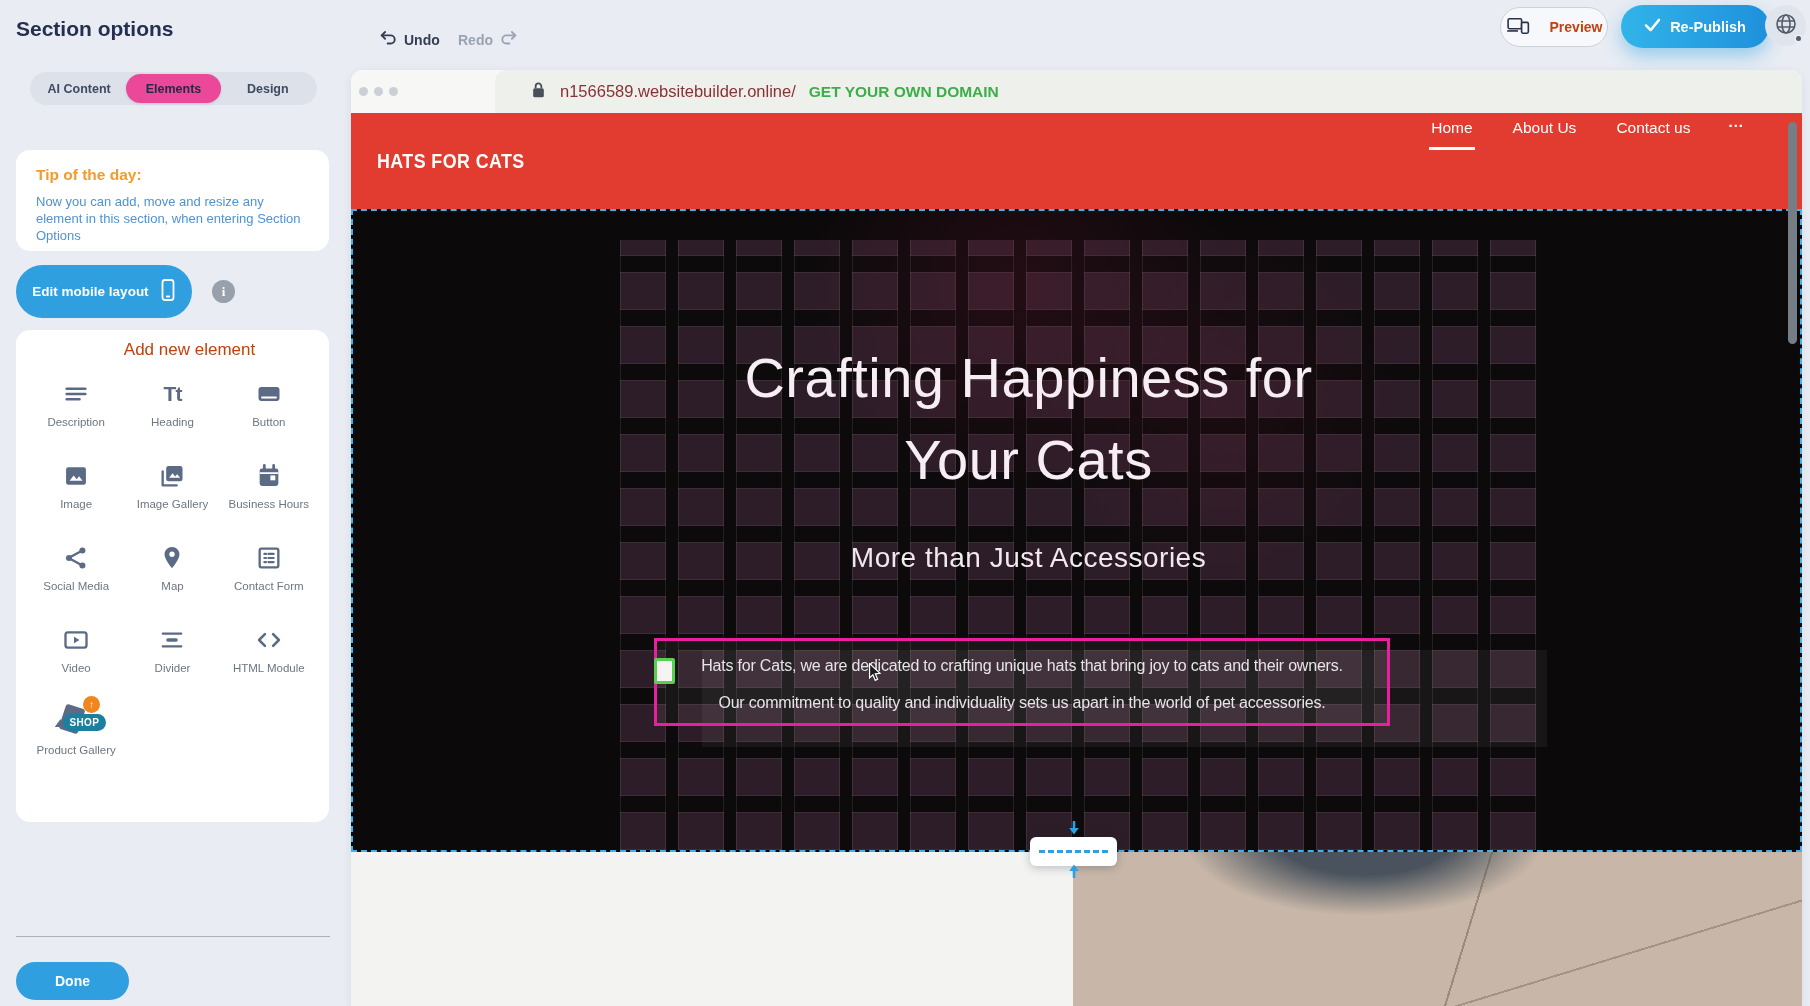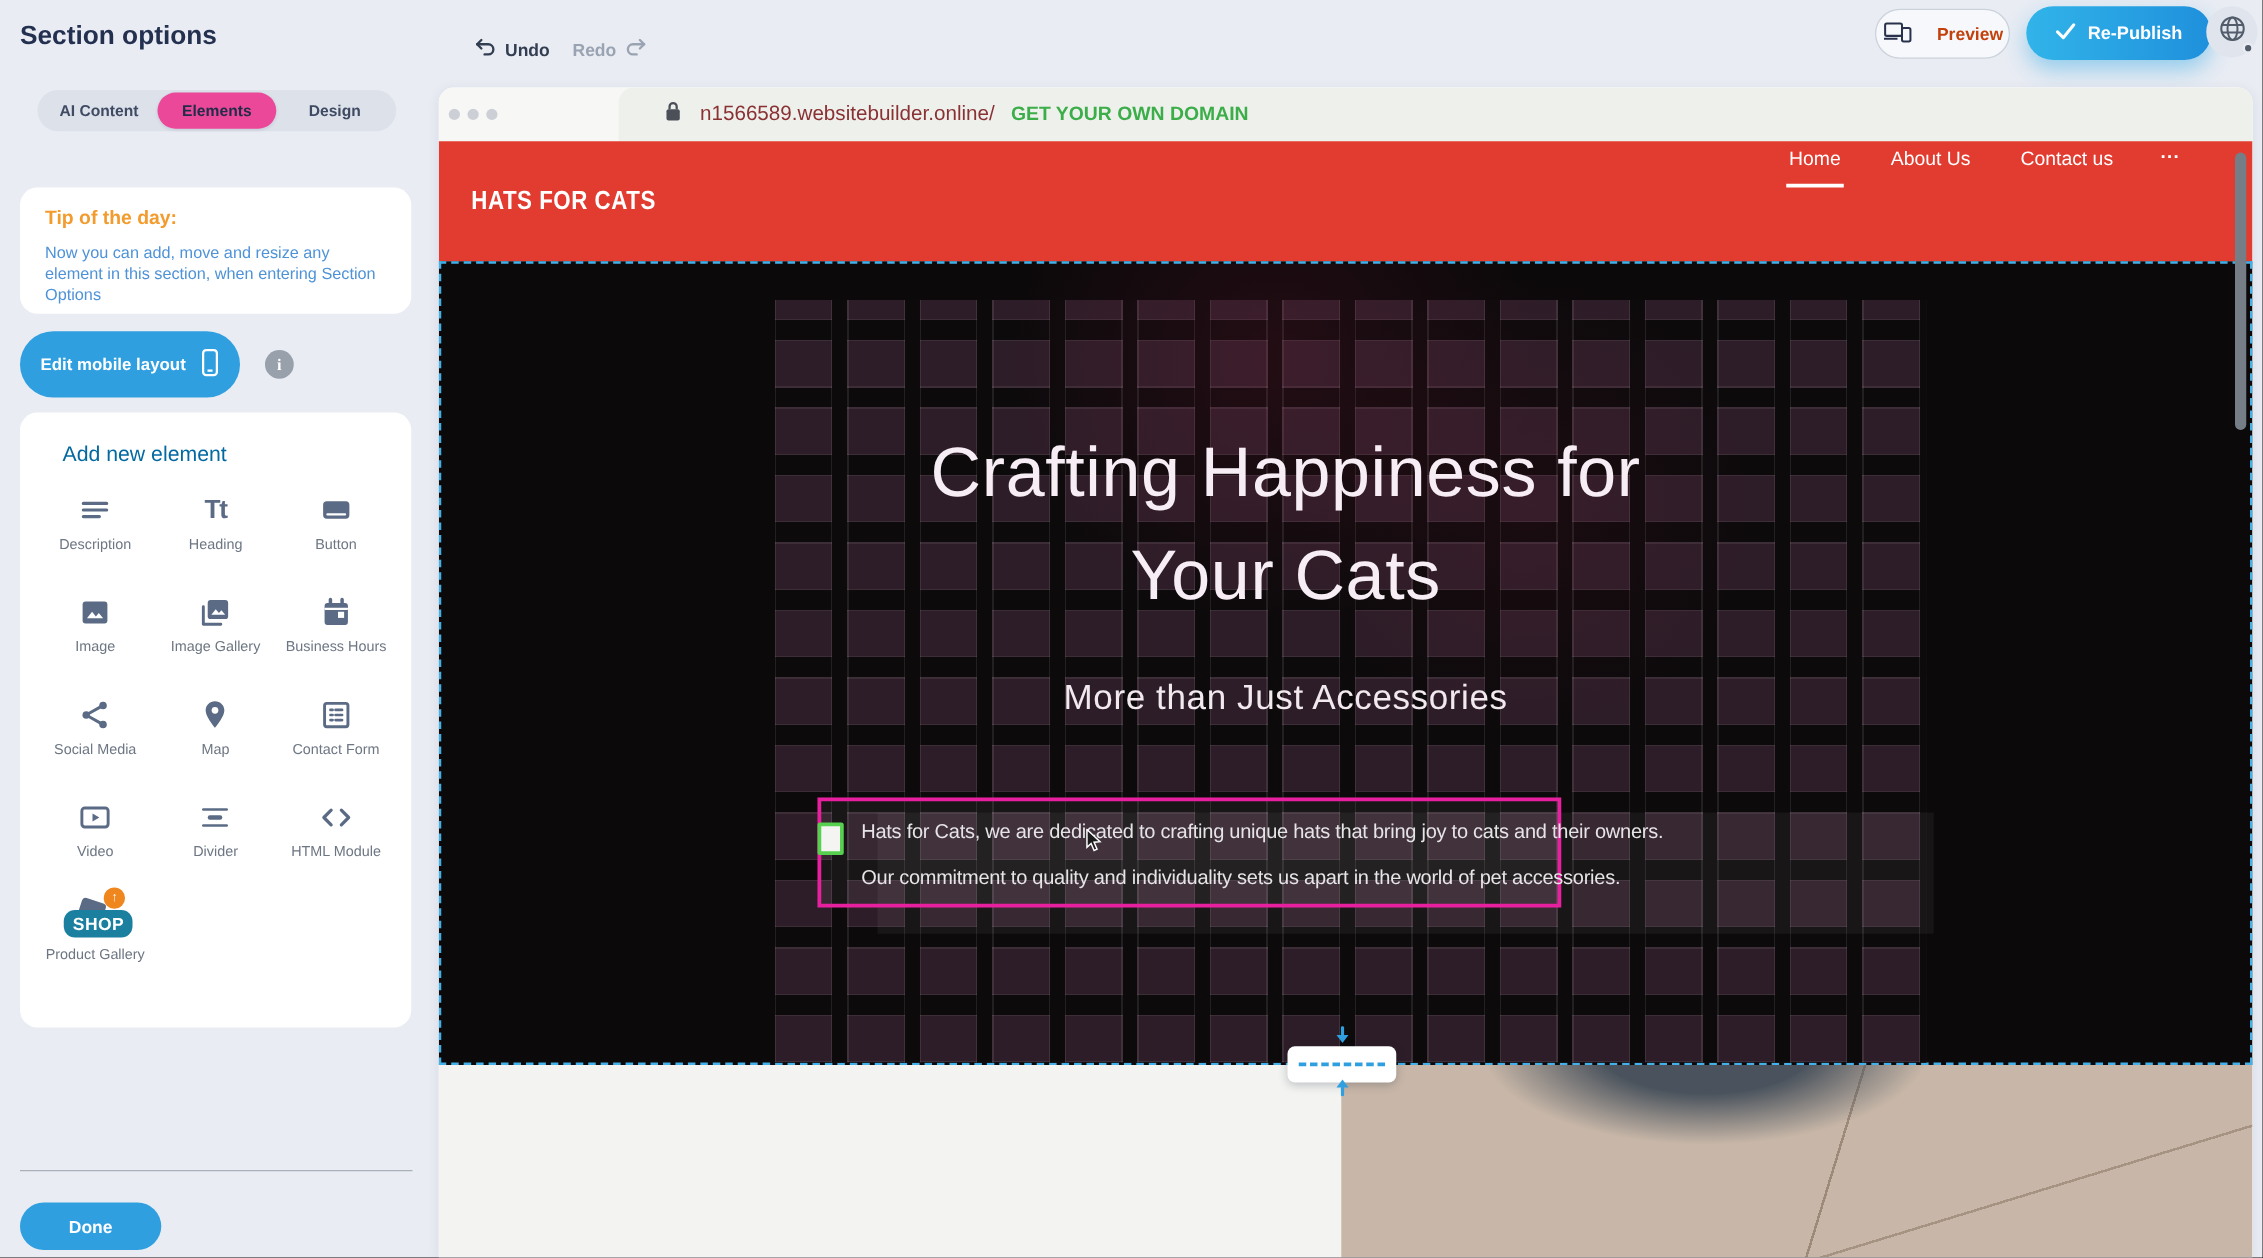--- a/index.html
+++ b/index.html
@@ -32,33 +32,33 @@
 
   .tip-card { position:absolute; left:16px; top:86px; width:313px; height:101px; background:#fff; border-radius:14px; padding:16px 20px 0; }
   .tip-title { font-size:15.5px; font-weight:700; color:#f39b2d; }
   .tip-body { margin-top:9px; font-size:13px; line-height:17px; color:#4e92d7; }
 
   .edit-mobile-btn { position:absolute; left:16px; top:201px; width:176px; height:53px; border-radius:27px; background:#2f9fe0; display:flex; align-items:center; justify-content:center; gap:11px; color:#fff; font-size:13.5px; font-weight:700; cursor:pointer; }
   .edit-mobile-btn svg { fill:none; stroke:#fff; stroke-width:1.8; }
   .info-btn { position:absolute; left:212px; top:216px; width:23px; height:23px; border-radius:50%; background:#98a0ac; color:#fff; font-size:13px; font-weight:700; display:flex; align-items:center; justify-content:center; font-family:"Liberation Serif", serif; cursor:pointer; }
 
   .elements-card { position:absolute; left:16px; top:266px; width:313px; height:492px; background:#fff; border-radius:14px; }
-  .elements-title { margin:24px 0 0 34px; font-size:17px; color:#0369a1; }
+  .elements-title { margin:10px 0 0 34px; font-size:17px; color:#c2410c;text-align:center; }
   .elements-grid { display:grid; grid-template-columns:repeat(3,1fr); padding:0 12px; margin-top:18px; }
   .element-item { height:82px; display:flex; flex-direction:column; align-items:center; text-align:center; cursor:pointer; }
   .el-icon { height:32px; display:flex; align-items:center; justify-content:center; }
   .el-icon svg { stroke:#5b6b85; fill:none; stroke-width:1.8; stroke-linecap:round; stroke-linejoin:round; }
   .el-label { margin-top:6px; font-size:11.5px; line-height:13px; color:#6d7683; }
   .tt-glyph { font-size:21px; font-weight:800; color:#5b6b85; letter-spacing:-1px; }
 
   .pg-icon { position:relative; width:44px; }
   .pg-card { position:absolute; left:8px; top:0px; width:20px; height:26px; background:#5b6b85; border-radius:3px; transform:rotate(18deg); }
   .pg-tri { position:absolute; left:3px; top:14px; width:0; height:0; border-left:7px solid #5b6b85; border-top:5px solid transparent; border-bottom:5px solid transparent; transform:rotate(35deg); }
   .pg-up { position:absolute; right:-2px; top:-10px; width:17px; height:17px; border-radius:50%; background:#f0861e; color:#fff; font-size:10px; font-weight:700; display:flex; align-items:center; justify-content:center; }
-  .pg-shop { position:absolute; right:-8px; top:8px; background:#1b7fa0; color:#fff; font-size:14px; font-weight:700; padding:3px 7px; border-radius:9px; letter-spacing:.3px; }
+  .pg-shop { position:absolute; right:-8px; top:8px; background:#1b7fa0; color:#fff; font-size:10px; font-weight:700; padding:3px 7px; border-radius:9px; letter-spacing:.3px; }
 
   .sidebar-divider { position:absolute; left:16px; top:872px; width:314px; height:0; border-top:1.5px solid #aab0ba; }
   .done-btn { position:absolute; left:16px; top:898px; width:113px; height:38px; border-radius:19px; background:#2f9fe0; color:#fff; font-size:14px; font-weight:700; display:flex; align-items:center; justify-content:center; cursor:pointer; }
 
   
   .canvas { position:absolute; left:351px; top:70px; width:1451px; height:936px; border-radius:12px 12px 0 0; overflow:hidden; box-shadow:0 2px 10px rgba(30,40,70,.08); background:#fff; }
 
   .browser-bar { position:absolute; left:0; top:0; width:1451px; height:43px; background:#f7f8f5; }
   .window-dots { position:absolute; left:8px; top:17px; display:flex; gap:6px; }
   .window-dots span { width:9px; height:9px; border-radius:50%; background:#ccd0d6; }
@@ -84,21 +84,21 @@
       repeating-linear-gradient(0deg, rgba(255,255,255,.07) 0 1px, transparent 1px 37px, rgba(255,255,255,.07) 37px 38px, #0d0a0c 38px 54px);
   }
   .hero-glow { position:absolute; left:0; top:0; right:0; bottom:0; pointer-events:none;
     background:
       radial-gradient(circle 300px at 46% 12%, rgba(150,30,60,.16), rgba(150,30,60,0) 70%),
       radial-gradient(circle 260px at 60% 30%, rgba(150,30,60,.10), rgba(150,30,60,0) 70%); }
   .hero-heading { position:absolute; left:50%; top:126px; transform:translateX(-50%); margin-left:-48px; text-align:center; color:#f7edf5; font-size:56px; line-height:82px; font-weight:500; letter-spacing:.5px; white-space:nowrap; }
   .hero-sub { position:absolute; left:50%; top:331px; transform:translateX(-50%); margin-left:-48px; color:#f2e9ef; font-size:28px; letter-spacing:.5px; white-space:nowrap; }
 
   .element-highlight { position:absolute; left:349px; top:439px; width:845px; height:97px; background:rgba(255,255,255,.05); }
-  .selected-box { position:absolute; left:301px; top:427px; width:595px; height:88px; border:3px solid #e8209f; background:rgba(255,255,255,.05); cursor:pointer;padding-left:32px; }
+  .selected-box { position:absolute; left:301px; top:427px; width:736px; height:88px; border:3px solid #e8209f; background:rgba(255,255,255,.05); cursor:pointer; }
   .selected-box .para { margin-top:12px; text-align:center; color:#e6e4e7; font-size:16px; line-height:25px; letter-spacing:-.2px; white-space:nowrap; }
   .drag-handle { position:absolute; left:-3px; top:17px; width:21px; height:26px; background:#f4f4f2; border:3px solid #57d04f; border-radius:2px; cursor:grab; }
   .cursor-icon { position:absolute; left:515px; top:452px; pointer-events:none; }
 
   
   .resize-handle { position:absolute; left:679px; top:767px; width:87px; height:29px; background:#fff; border-radius:6px; box-shadow:0 2px 8px rgba(20,30,50,.25); cursor:ns-resize; }
   .resize-dash { position:absolute; left:9px; right:9px; top:13px; border-top:3px dashed #2f9fe0; }
   .resize-arrow { position:absolute; left:50%; transform:translateX(-50%); }
   .arrow-down { top:-16px; }
   .arrow-up { bottom:-16px; }

